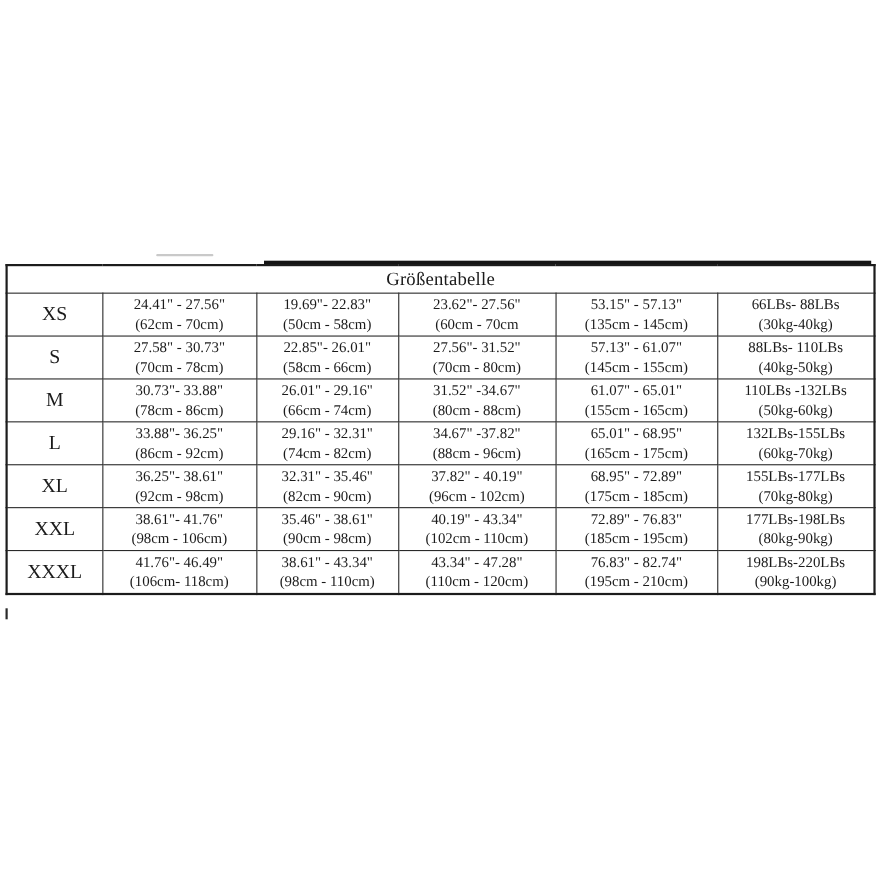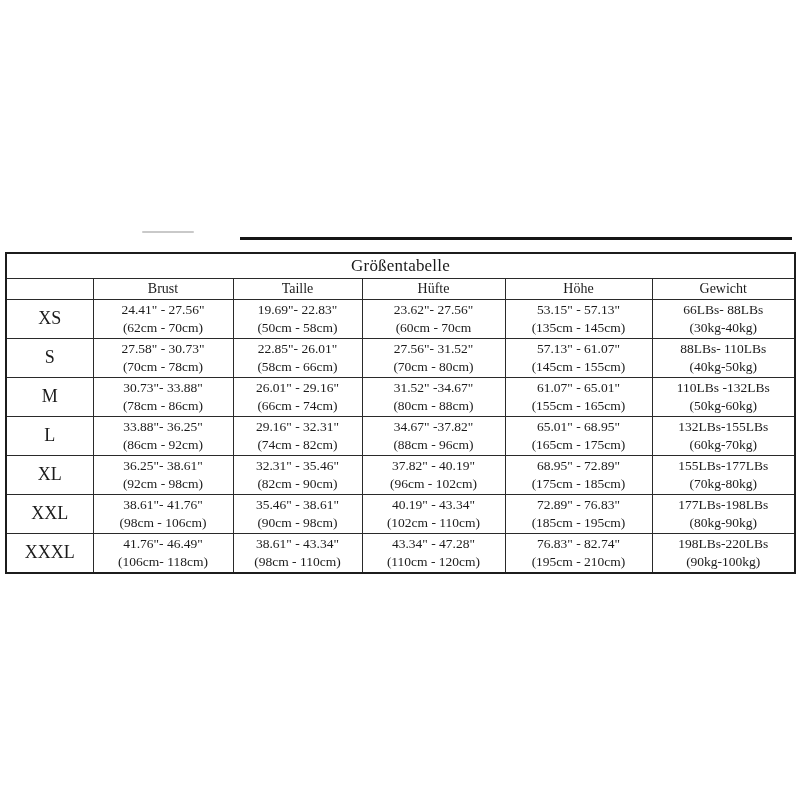--- a/index.html
+++ b/index.html
@@ -11,21 +11,21 @@
     height: 798px;
     background: #ffffff;
     position: relative;
     font-family: "Liberation Serif", "DejaVu Serif", serif;
     color: #1b1b1b;
     overflow: hidden;
   }
   .size-table {
     position: absolute;
     left: 5px;
-    top: 252px;
+    top: 240px;
     width: 789px;
     border-collapse: collapse;
     table-layout: fixed;
     border: 2px solid #1c1c1c;
   }
   .size-table th,
   .size-table td {
     border: 1px solid #2a2a2a;
     text-align: center;
     vertical-align: middle;
@@ -73,28 +73,20 @@
       <col style="width:140px">
       <col style="width:129px">
       <col style="width:143px">
       <col style="width:147px">
       <col style="width:143px">
     </colgroup>
     <thead>
       <tr class="title-row">
         <th colspan="6">Größentabelle</th>
       </tr>
-      <tr class="header-row">
-        <th></th>
-        <th>Brust</th>
-        <th>Taille</th>
-        <th>Hüfte</th>
-        <th>Höhe</th>
-        <th>Gewicht</th>
-      </tr>
     </thead>
     <tbody id="size-table-body">
         <tr>
           <td class="size-cell">XS</td>
           <td>
             <div>24.41" - 27.56"</div>
             <div>(62cm - 70cm)</div>
           </td>
           <td>
             <div>19.69"- 22.83"</div>

